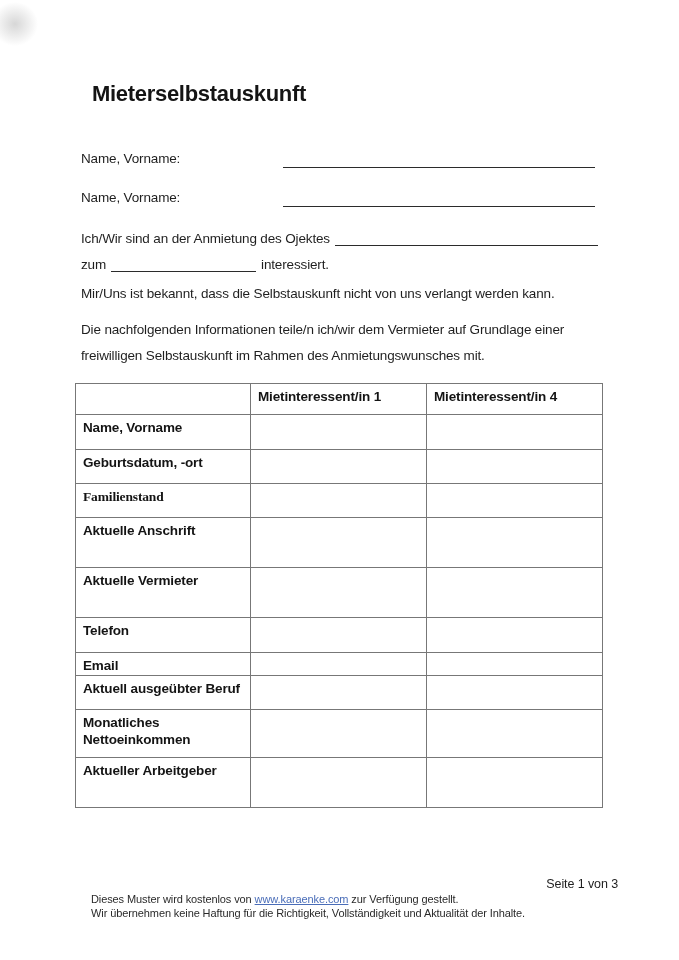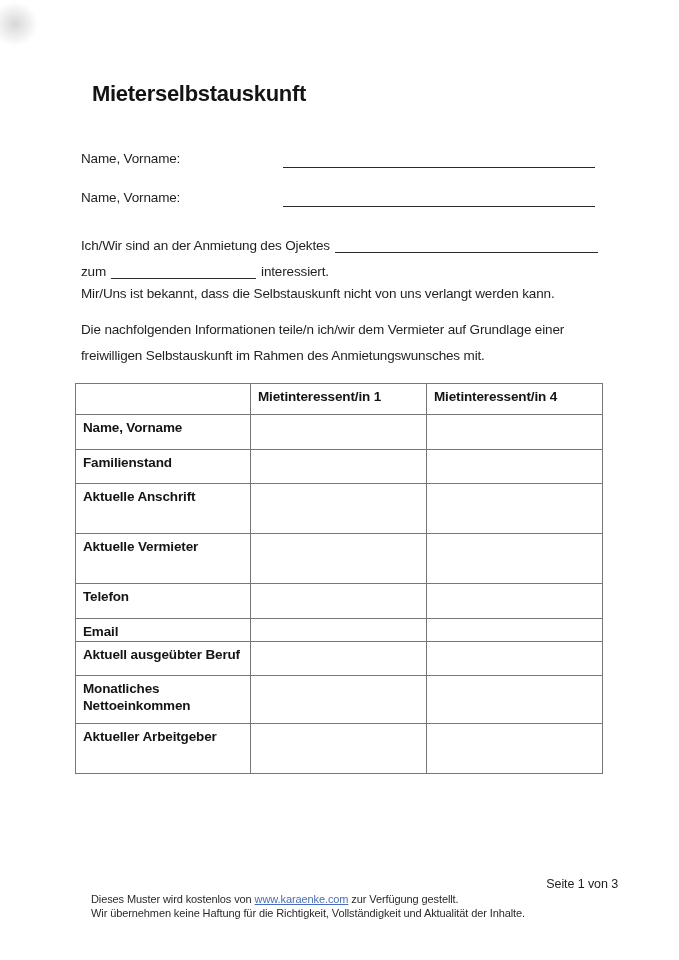--- a/index.html
+++ b/index.html
@@ -43,21 +43,20 @@
     left: 81px;
   }
   .blank-line {
     position: absolute;
     border-bottom: 1.5px solid #2b2b2b;
   }
   .para {
     position: absolute;
     left: 81px;
     width: 517px;
-    margin-top: 7px;
   }
   .flex-line {
     display: flex;
     align-items: flex-start;
     height: 26px;
     line-height: 18px;
   }
   .flex-line .txt {
     white-space: nowrap;
   }
@@ -159,20 +158,25 @@
       <td class="row-label"></td>
       <td class="col-header">Mietinteressent/in 1</td>
       <td class="col-header">Mietinteressent/in 4</td>
     </tr>
     <tr style="height:35px;">
       <td class="row-label">Name, Vorname</td>
       <td></td>
       <td></td>
     </tr>
     <tr style="height:34px;">
+      <td class="row-label">Geburtsdatum, -ort</td>
+      <td></td>
+      <td></td>
+    </tr>
+    <tr style="height:34px;font-family:Liberation Serif, serif;">
       <td class="row-label">Familienstand</td>
       <td></td>
       <td></td>
     </tr>
     <tr style="height:50px;">
       <td class="row-label">Aktuelle Anschrift</td>
       <td></td>
       <td></td>
     </tr>
     <tr style="height:50px;">

